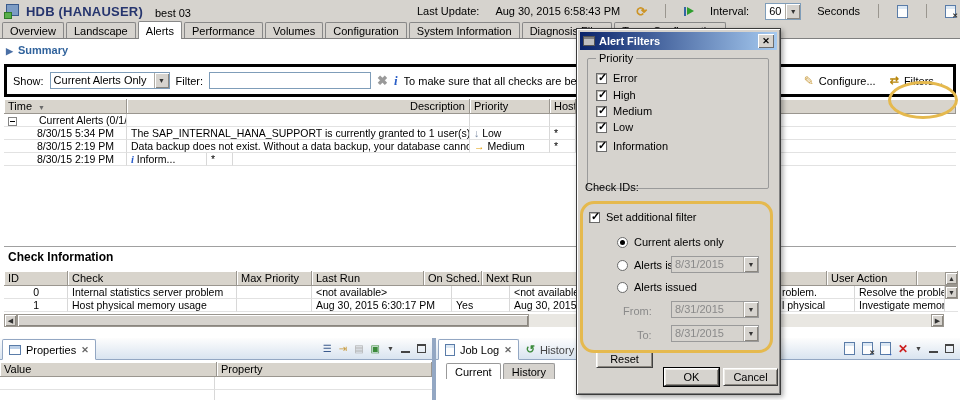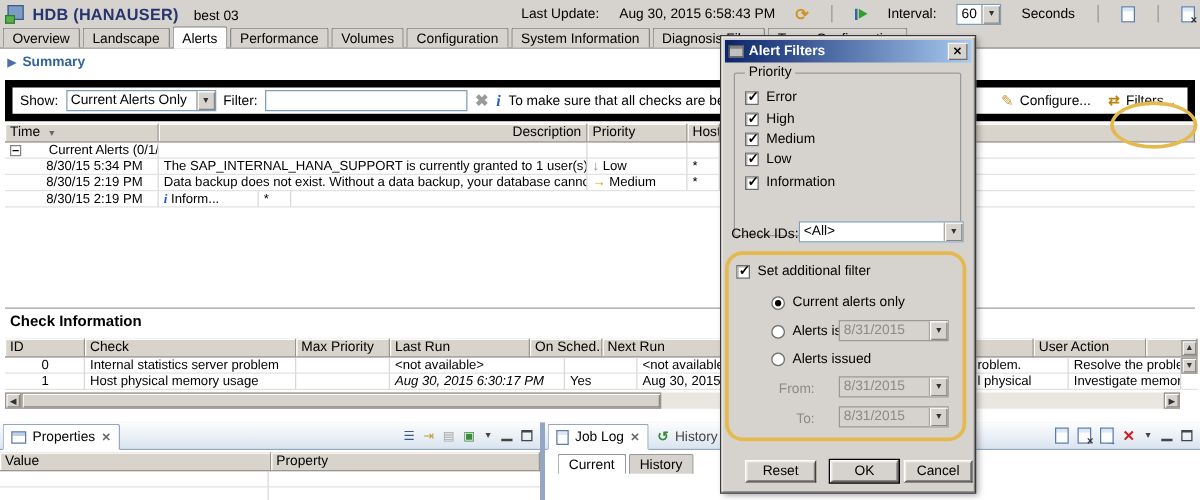--- a/index.html
+++ b/index.html
@@ -31,21 +31,21 @@
   
   .tabbar { position:absolute; left:0; top:22px; width:960px; height:17px; border-bottom:1px solid #808080; padding-left:2px; }
   .tab { display:inline-block; height:16px; padding:2px 7px 0; background:#d6d3ce; border:1px solid #888; border-bottom:none; border-radius:2px 2px 0 0; margin-right:-1px; position:relative; }
   .tab.active { background:#fff; z-index:3; height:18px; margin-top:-1px; padding-top:3px; }
 
   
   .main { position:absolute; left:0; top:39px; width:960px; height:299px; background:#fff; }
   .summary { position:absolute; left:6px; top:5px; font-weight:bold; color:#31639c; font-size:11px; }
   .summary .tri { display:inline-block; margin-right:5px; font-size:9px; color:#4a6fa5; }
 
-  .tbox { position:absolute; left:4px; top:25px; width:952px; height:33px; border:6px solid #000000; display:flex; align-items:center; padding:0 6px; gap:6px; background:#fff; }
+  .tbox { position:absolute; left:4px; top:25px; width:952px; height:33px; border:3px solid #000000; display:flex; align-items:center; padding:0 6px; gap:6px; background:#fff; }
   .clearx { color:#9a9a9a; font-weight:bold; font-size:13px; }
   .infoi { color:#2b5fc7; font-weight:bold; font-style:italic; font-family:"Liberation Serif", serif; font-size:13px; }
   .rightacts { margin-left:auto; display:flex; align-items:center; gap:14px; padding-right:4px; }
   .act { display:inline-flex; align-items:center; gap:5px; }
   .pencil { color:#c89a3c; font-size:12px; }
   .filtico { color:#b8860b; font-weight:bold; font-size:11px; }
   .ellipse { position:absolute; left:888px; top:42px; width:70px; height:38px; border:3px solid #e5b94e; border-radius:50%; z-index:5; pointer-events:none; }
 
   
   .th { background:#d8d4cc; border-right:1px solid #9a968f; border-bottom:1px solid #9a968f; box-shadow:inset 1px 1px 0 #fff; padding:1px 4px 0; height:15px; white-space:nowrap; overflow:hidden; }
@@ -234,21 +234,21 @@
         <span class="td" style="width:58px;"></span>
         <span class="td" style="width:150px;">&lt;not available&gt;</span>
         <span class="td" style="width:195px; padding-left:122px;">roblem.</span>
         <span class="td" style="width:90px;">Resolve the problem</span>
         <span class="td" style="flex:1; border-right:none;"></span>
       </div>
       <div class="trow">
         <span class="td" style="width:64px; text-align:right; padding-right:28px;">1</span>
         <span class="td" style="width:169px;">Host physical memory usage</span>
         <span class="td" style="width:75px;"></span>
-        <span class="td" style="width:140px;font-style:italic;">Aug 30, 2015 6:30:17 PM</span>
+        <span class="td" style="width:140px;">Aug 30, 2015 6:30:17 PM</span>
         <span class="td" style="width:58px;">Yes</span>
         <span class="td" style="width:150px;">Aug 30, 2015</span>
         <span class="td" style="width:195px; padding-left:122px;">l physical</span>
         <span class="td" style="width:90px;">Investigate memory</span>
         <span class="td" style="flex:1; border-right:none;"></span>
       </div>
     </div>
 
     <div class="abs sbtrack" style="left:4px; top:275px; width:940px; height:13px;">
       <span class="sb abs" style="left:0; top:0; width:13px; height:13px;">◀</span>
@@ -346,24 +346,20 @@
           <span class="cb checked"></span>
           <span>Low</span>
         </span>
       <span class="cbrow" style="left:8px; top:81px;">
           <span class="cb checked"></span>
           <span>Information</span>
         </span>
     </div>
 
     <span class="abs" style="left:8px; top:152px;">Check IDs:</span>
-    <span class="combo abs" style="left:62px; top:148px; width:132px;">
-      <span class="cval">&lt;All&gt;</span>
-      <span class="cbtn">▼</span>
-    </span>
 
     <div class="goldrect"></div>
 
     <span class="cbrow" style="left:12px; top:182px;">
         <span class="cb checked"></span>
         <span>Set additional filter</span>
       </span>
     <span class="cbrow" style="left:40px; top:207px;">
         <span class="rd sel"></span>
         <span>Current alerts only</span>
@@ -384,18 +380,18 @@
     <span class="combo dis abs" style="left:94px; top:272px; width:88px;">
       <span class="cval">8/31/2015</span>
       <span class="cbtn">▼</span>
     </span>
     <span class="abs dimtxt" style="left:60px; top:300px;">To:</span>
     <span class="combo dis abs" style="left:94px; top:296px; width:88px;">
       <span class="cval">8/31/2015</span>
       <span class="cbtn">▼</span>
     </span>
 
-    <span class="wbtn" style="left:19px; top:339px; width:57px;">Reset</span>
+    <span class="wbtn" style="left:19px; top:321px; width:57px;">Reset</span>
     <span class="wbtn default" style="left:87px; top:339px; width:55px;">OK</span>
     <span class="wbtn" style="left:146px; top:339px; width:55px;">Cancel</span>
   </div>
 
 </div>
 
 </body></html>

